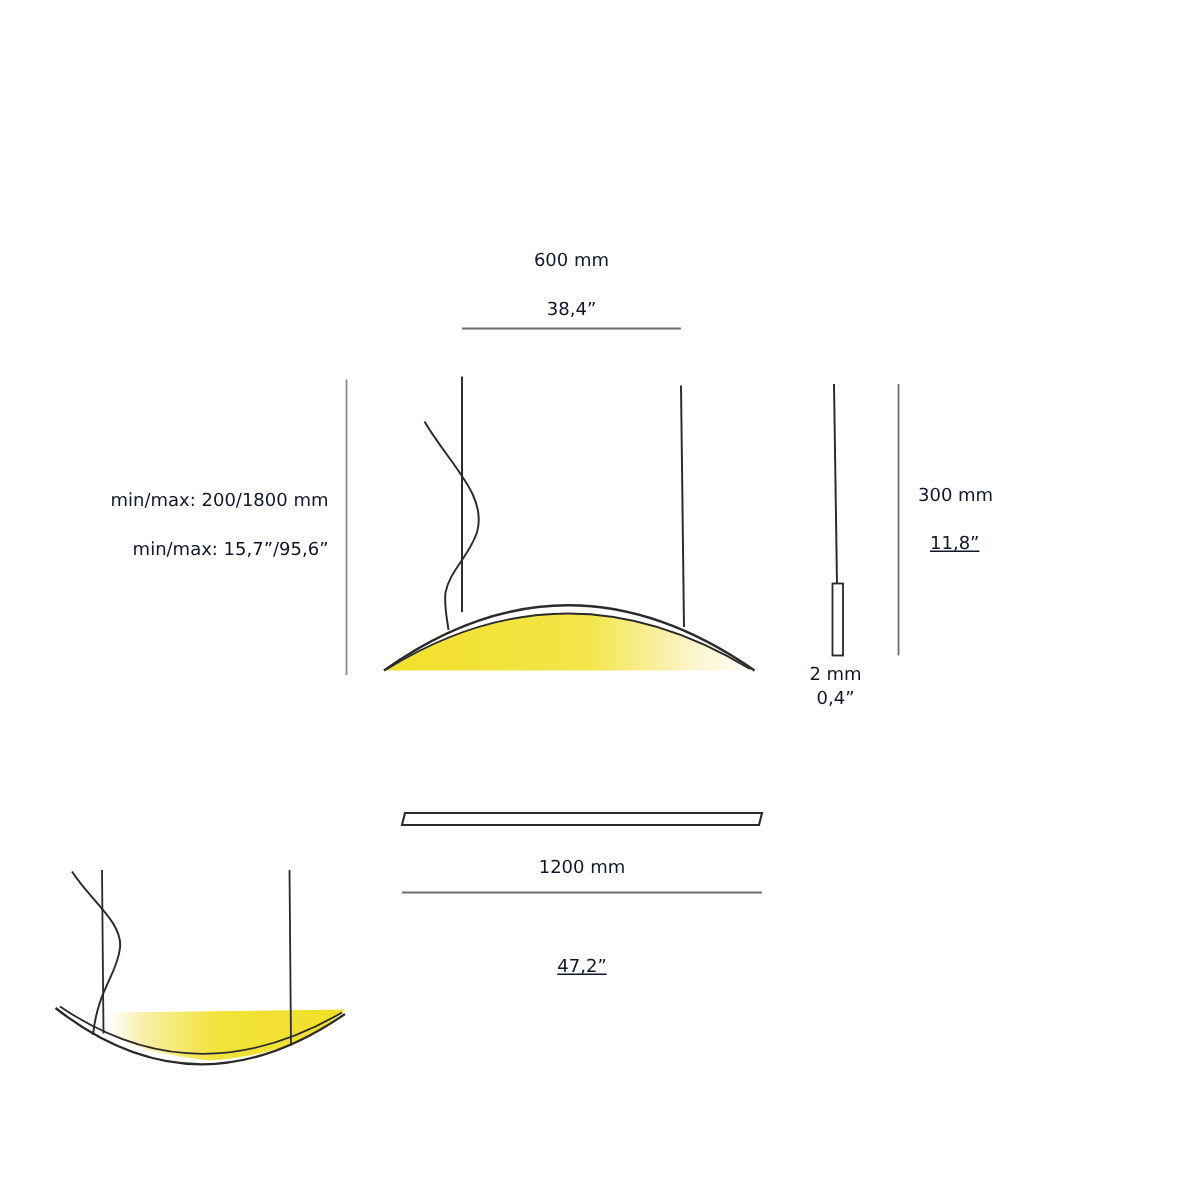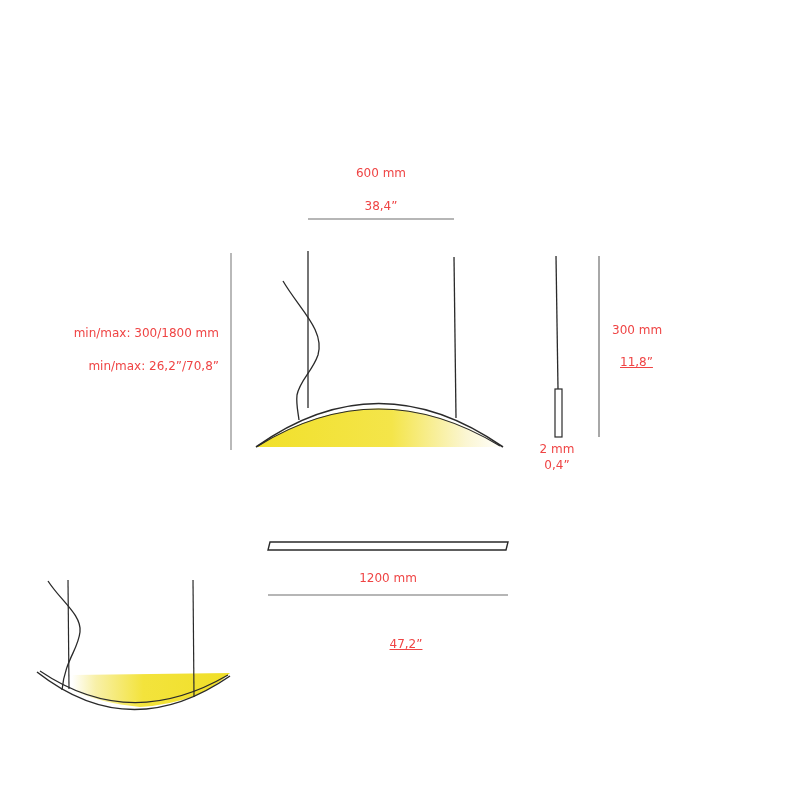--- a/index.html
+++ b/index.html
@@ -13,21 +13,21 @@
       position: relative;
       overflow: hidden;
       font-family: "DejaVu Sans", "Liberation Sans", sans-serif;
       color: #3a3a3a;
     }
     .label {
       position: absolute;
       font-size: 12px;
       line-height: 14px;
       white-space: nowrap;
-      color: #ef4444;
+      color: #0f172a;
     }
     .center { transform: translateX(-50%); text-align: center; }
     .right { text-align: right; }
     svg.drawing {
       position: absolute;
       left: 0;
       top: 0;
       width: 800px;
       height: 800px;
     }
@@ -85,23 +85,23 @@
     <path d="M40,671 Q130,732 228,675" fill="none" stroke="#2a2a2a" stroke-width="1.2"></path>
     <line x1="68" y1="580" x2="69" y2="689" stroke="#2a2a2a" stroke-width="1.2"></line>
     <line x1="193" y1="580" x2="194" y2="697" stroke="#2a2a2a" stroke-width="1.2"></line>
     <path d="M48,581 C60,600 82,615 80,632 C78,650 65,660 62,690" fill="none" stroke="#2a2a2a" stroke-width="1.3"></path>
   </g>
 </svg>
 
 <div class="label center" style="left:381px; top:166px;">600 mm</div>
 <div class="label center" style="left:381px; top:199px;">38,4”</div>
 
-<div class="label right" style="right:581px; top:326px;">min/max: 300/1800 mm</div>
-<div class="label right" style="right:581px; top:359px;">min/max: 26,2”/70,8”</div>
+<div class="label right" style="right:581px; top:326px;">min/max: 200/1800 mm</div>
+<div class="label right" style="right:581px; top:359px;">min/max: 15,7”/95,6”</div>
 
 <div class="label" style="left:612px; top:323px;">300 mm</div>
 <div class="label" style="left:620px; top:355px;text-decoration:underline;">11,8”</div>
 
 <div class="label center" style="left:557px; top:442px;">2 mm</div>
 <div class="label center" style="left:557px; top:458px;">0,4”</div>
 
 <div class="label center" style="left:388px; top:571px;">1200 mm</div>
-<div class="label center" style="left:406px; top:637px;text-decoration:underline;">47,2”</div>
+<div class="label center" style="left:388px; top:637px;text-decoration:underline;">47,2”</div>
 
 </body></html>

